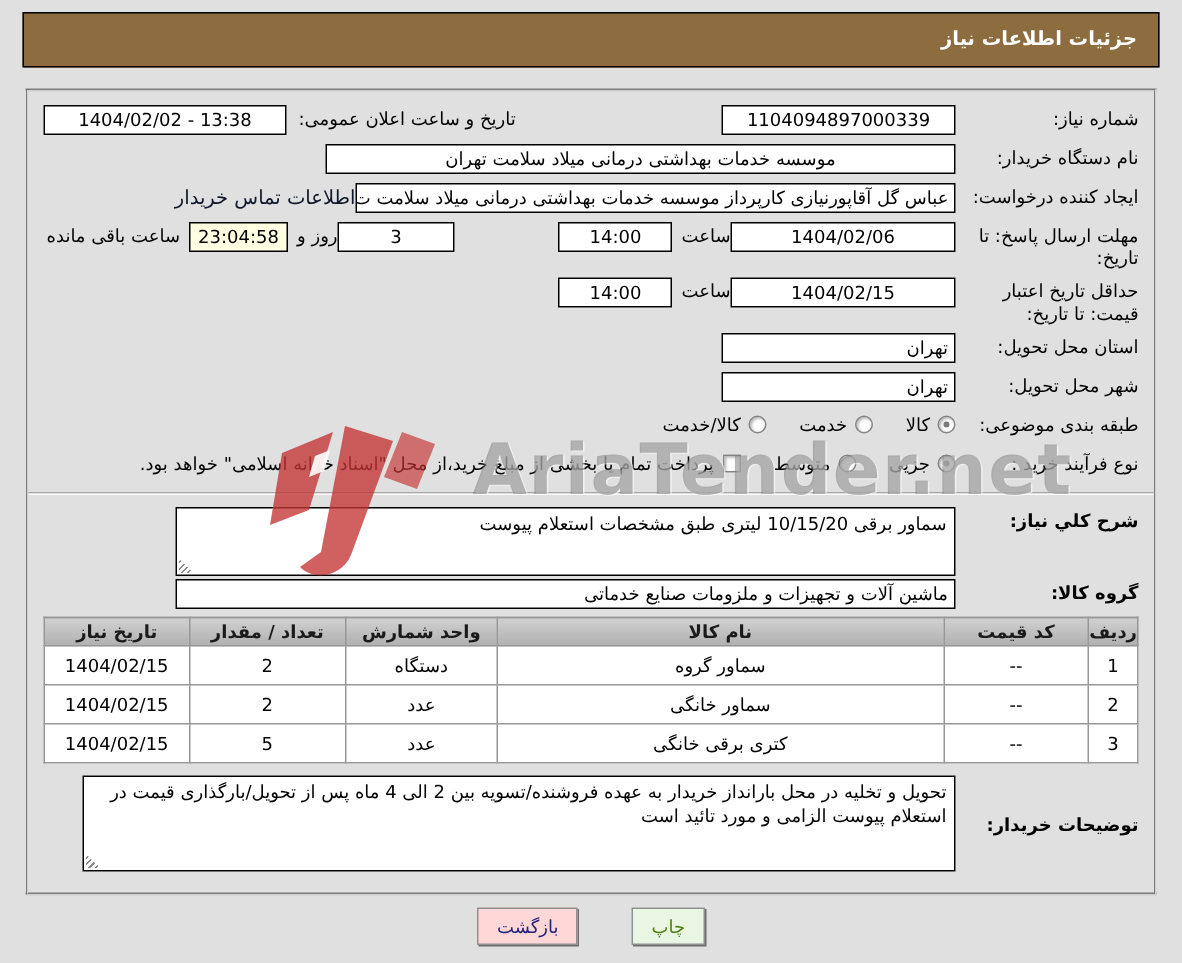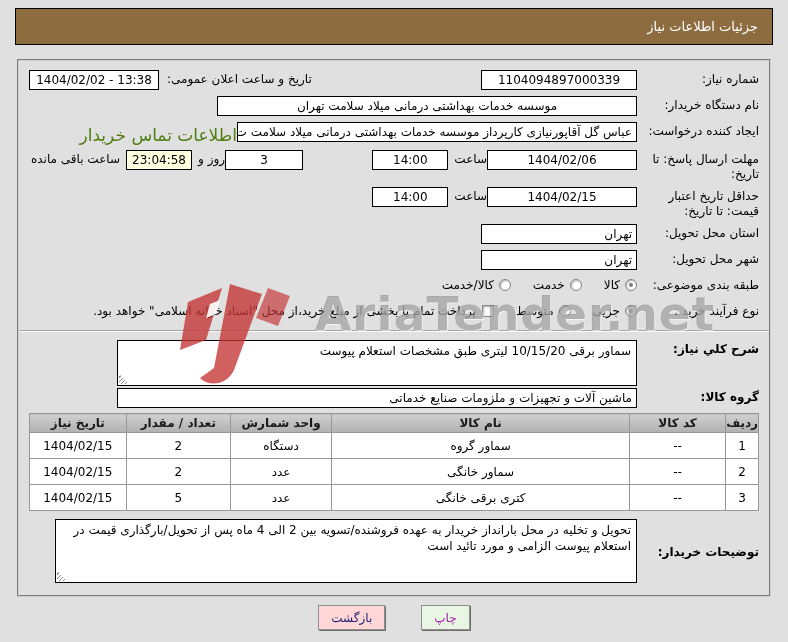--- a/index.html
+++ b/index.html
@@ -3,21 +3,21 @@
 <meta charset="utf-8">
 <style>
   * { box-sizing: border-box; margin: 0; padding: 0; }
   html,body { width: 788px; height: 642px; }
   body { font-family: "DejaVu Sans", sans-serif; background: #e0e0e0; }
   .page { position: relative; width: 788px; height: 642px; background: #e0e0e0; overflow: hidden; direction: rtl; }
 
   .titlebar {
     position: absolute; top: 8px; left: 15px; width: 758px; height: 37px;
     background: #8d6c40; border: 1px solid #000; color: #fff;
-    font-size: 13px; font-weight: 400; line-height: 35px; padding-right: 14px;
+    font-size: 13px; font-weight: 700; line-height: 35px; padding-right: 14px;
   }
 
   .panel {
     position: absolute; top: 59px; left: 17px; width: 754px; height: 538px;
     border: 2px groove #cfcfcf; padding: 9px 10px 0 10px; background: #e0e0e0;
   }
 
   .row { display: flex; direction: rtl; align-items: flex-start; margin-bottom: 5px; min-height: 21px; }
   .lbl { font-size: 12px; color: #000; padding-top: 2px; }
   .lblcol { width: 122px; flex: 0 0 122px; line-height: 15px; }
@@ -76,23 +76,23 @@
   }
   col.c-row { width: 30px; } col.c-code { width: 100px; } col.c-name { width: 312px; }
   col.c-unit { width: 104px; } col.c-qty { width: 108px; } col.c-date { width: 98px; }
 
   .btnrow { position: absolute; top: 605px; left: 0; width: 788px; display: flex; direction: rtl; justify-content: center; gap: 36px; }
   .btn {
     font-family: Liberation Sans, sans-serif; font-size: 12px; height: 25px; padding: 0 12px;
     border: 1px solid #8f8f8f; box-shadow: 1px 1px 0 #6f6f6f; cursor: pointer;
   }
   .btn.back { background: #ffd7d7; color: #23237a; min-width: 66px; }
-  .btn.print { background: #e9f6e3; color: #a21caf; min-width: 48px; }
-
-  .link { font-size: 17px; color: #4d7c0f; padding-top: 3px; cursor: pointer; }
+  .btn.print { background: #e9f6e3; color: #4d7c0f; min-width: 48px; }
+
+  .link { font-size: 13px; color: #0f172a; padding-top: 3px; cursor: pointer; }
 
   .watermark { position: absolute; top: 278px; left: 150px; width: 640px; height: 130px;
     pointer-events: none; z-index: 40; display: flex; direction: ltr; align-items: flex-start; }
   .wm-text {
     font-size: 47px; font-weight: bold; letter-spacing: 1px; line-height: 115px;
     color: rgba(115, 115, 115, 0.50); text-shadow: 1px 1px 0 rgba(255,255,255,0.55);
     white-space: nowrap; padding-top: 0; transform: translateY(-22px);
   }
 </style>
 </head>
@@ -101,21 +101,21 @@
 <div class="page">
 
   <div class="titlebar">جزئیات اطلاعات نیاز</div>
 
   <div class="panel">
 
     <div class="row">
       <span class="lbl lblcol">شماره نیاز:</span>
       <span class="field center ltr" style="width:156px">1104094897000339</span>
       <span class="lbl pushleft" style="margin-left:8px">تاریخ و ساعت اعلان عمومی:</span>
-      <span class="field center ltr" style="width:130px">1404/02/02 - 13:38</span>
+      <span class="field center ltr" style="width:162px">1404/02/02 - 13:38</span>
     </div>
 
     <div class="row">
       <span class="lbl lblcol">نام دستگاه خریدار:</span>
       <span class="field center" style="width:420px">موسسه خدمات بهداشتی درمانی میلاد سلامت تهران</span>
     </div>
 
     <div class="row">
       <span class="lbl lblcol">ایجاد کننده درخواست:</span>
       <span class="field" style="width:400px">عباس گل آقاپورنیازی کارپرداز موسسه خدمات بهداشتی درمانی میلاد سلامت ت</span>
@@ -191,21 +191,21 @@
         <col class="c-row">
           <col class="c-code">
           <col class="c-name">
         <col class="c-unit">
           <col class="c-qty">
           <col class="c-date">
       </colgroup>
       <thead>
         <tr>
           <th>ردیف</th>
-          <th>کد کالا</th>
+          <th>کد قیمت</th>
           <th>نام کالا</th>
           <th>واحد شمارش</th>
           <th>تعداد / مقدار</th>
           <th>تاریخ نیاز</th>
         </tr>
       </thead>
       <tbody>
           <tr>
             <td>1</td>
             <td>--</td>

